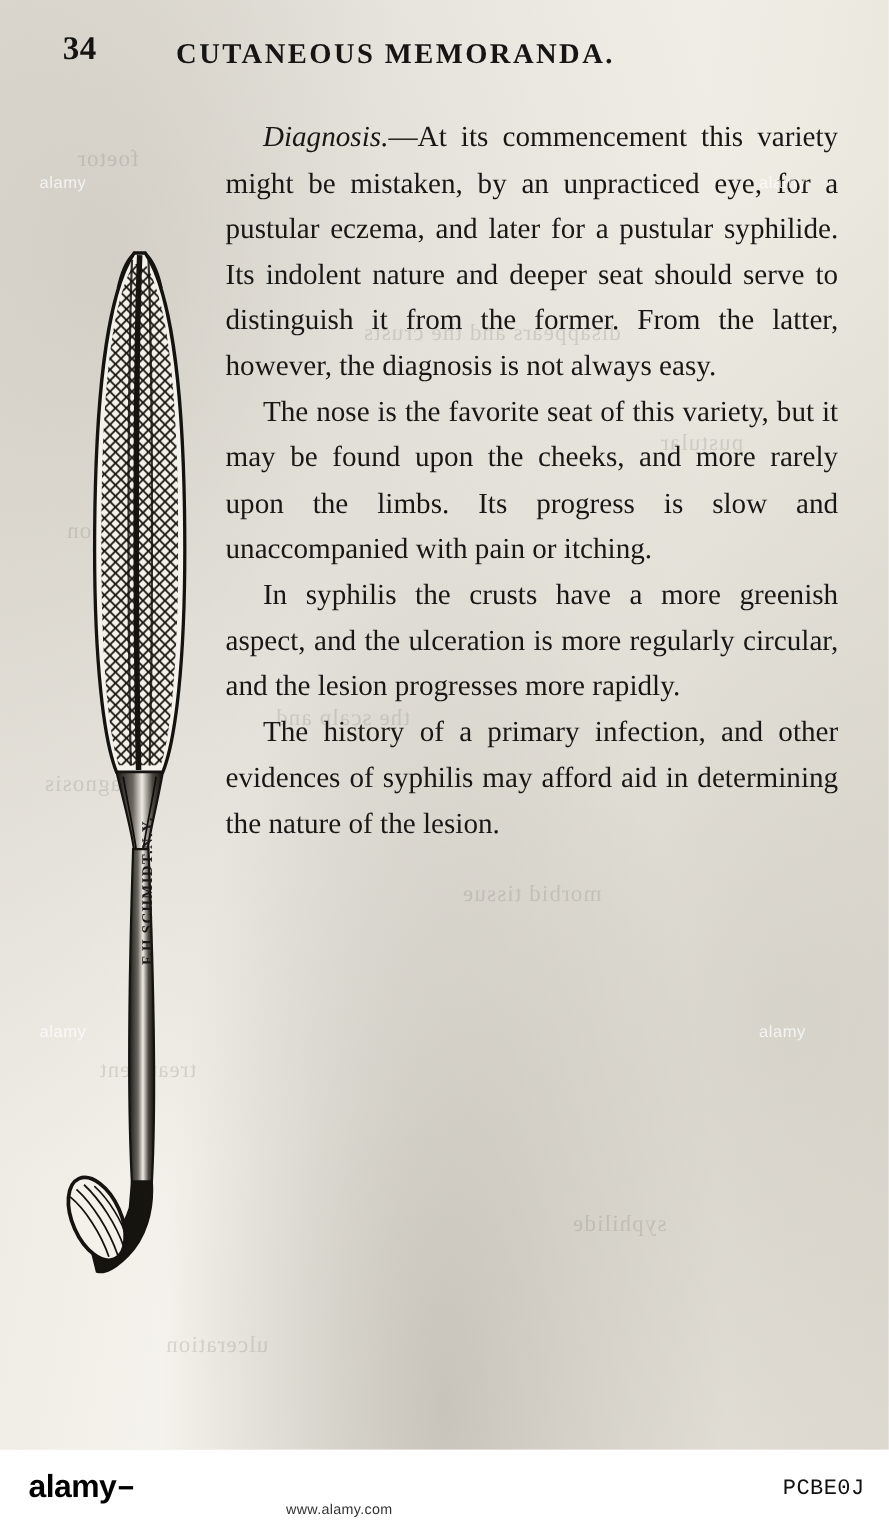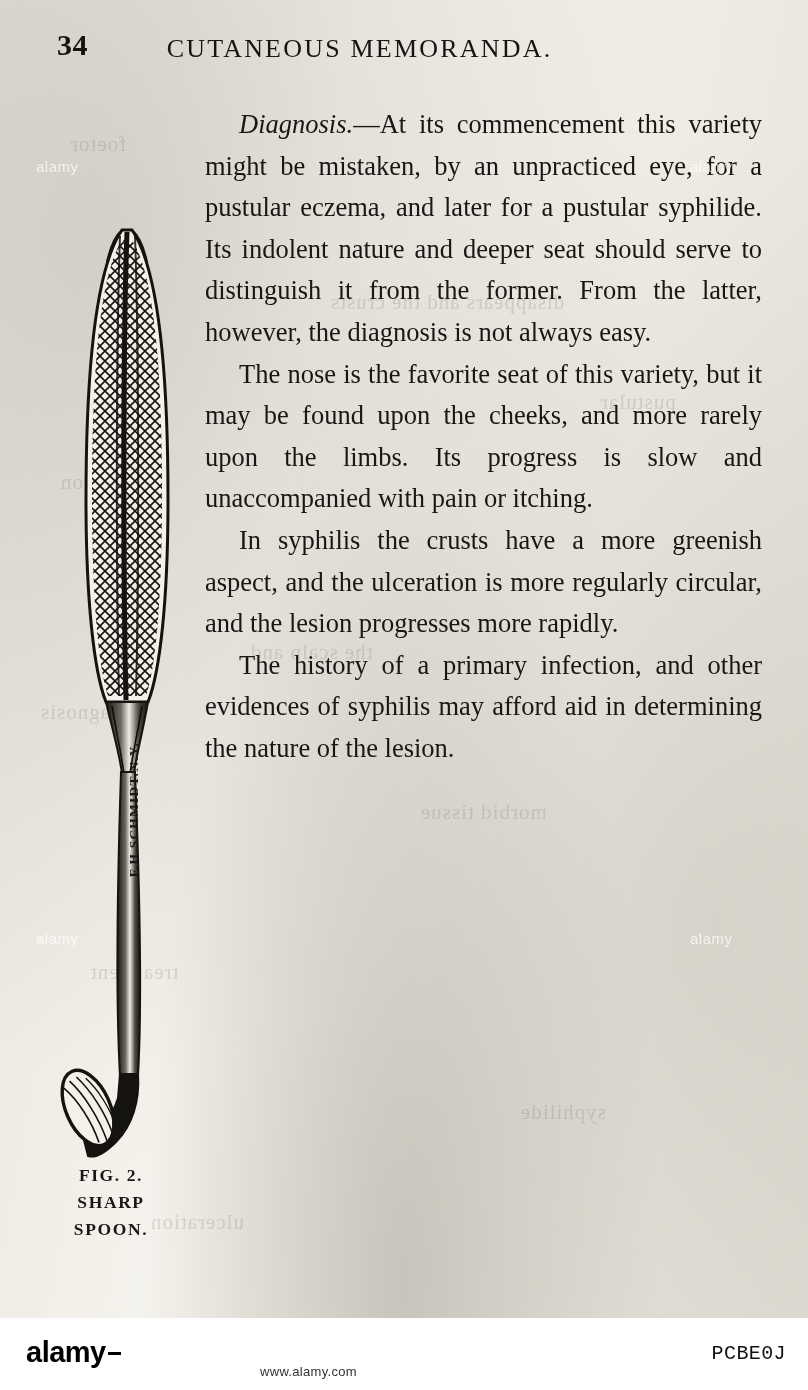--- a/index.html
+++ b/index.html
@@ -67,21 +67,21 @@
     color: #161412;
     letter-spacing: 0.5px;
   }
   .running-head {
     position: absolute;
     left: 0;
     top: 34px;
     width: 708px;
     text-align: center;
     font-size: 26px;
-    font-weight: normal;
+    font-weight: bold;
     letter-spacing: 2.2px;
     color: #171513;
     padding-left: 11px;
     box-sizing: border-box;
   }
 
   
   .body-text {
     position: absolute;
     left: 46px;
@@ -307,25 +307,20 @@
             <path d="M22 880 C 30 898, 34 926, 32 950" stroke="#15130f" stroke-width="1.6" fill="none"></path>
             <path d="M30 879 C 38 898, 42 924, 40 946" stroke="#15130f" stroke-width="1.6" fill="none"></path>
             <path d="M38 884 C 45 900, 48 922, 46 940" stroke="#15130f" stroke-width="1.4" fill="none"></path>
           </g>
         </g>
       </svg>
     </div>
 
     <div class="maker-mark">F.H.SCHMIDT.N.Y.</div>
 
-    <div class="fig-caption">
-      <div>FIG. 2.</div>
-      <div>SHARP</div>
-      <div>SPOON.</div>
-    </div>
 
     <div class="body-text">
       <div class="cut-float-top"></div>
       <div class="cut-float"></div>
 
       <p class="ind"><i>Diagnosis.</i><span>—At its commencement this variety might be mistaken, by an unpracticed eye, for a pustular eczema, and later for a pustular syphilide. Its indolent nature and deeper seat should serve to distinguish it from the former.   From the latter, however, the diagnosis is not always easy.</span></p>
       <p class="ind">The nose is the favorite seat of this variety, but it may be found upon the cheeks, and more rarely upon the limbs.  Its progress is slow and unaccompanied with pain or itching.</p>
       <p class="ind">In syphilis the crusts have a more greenish aspect, and the ulceration is more regularly circular, and the lesion progresses more rapidly.</p>
       <p class="ind">The history of a primary infection, and other evidences of syphilis may afford aid in determining the nature of the lesion.</p>
     </div>

